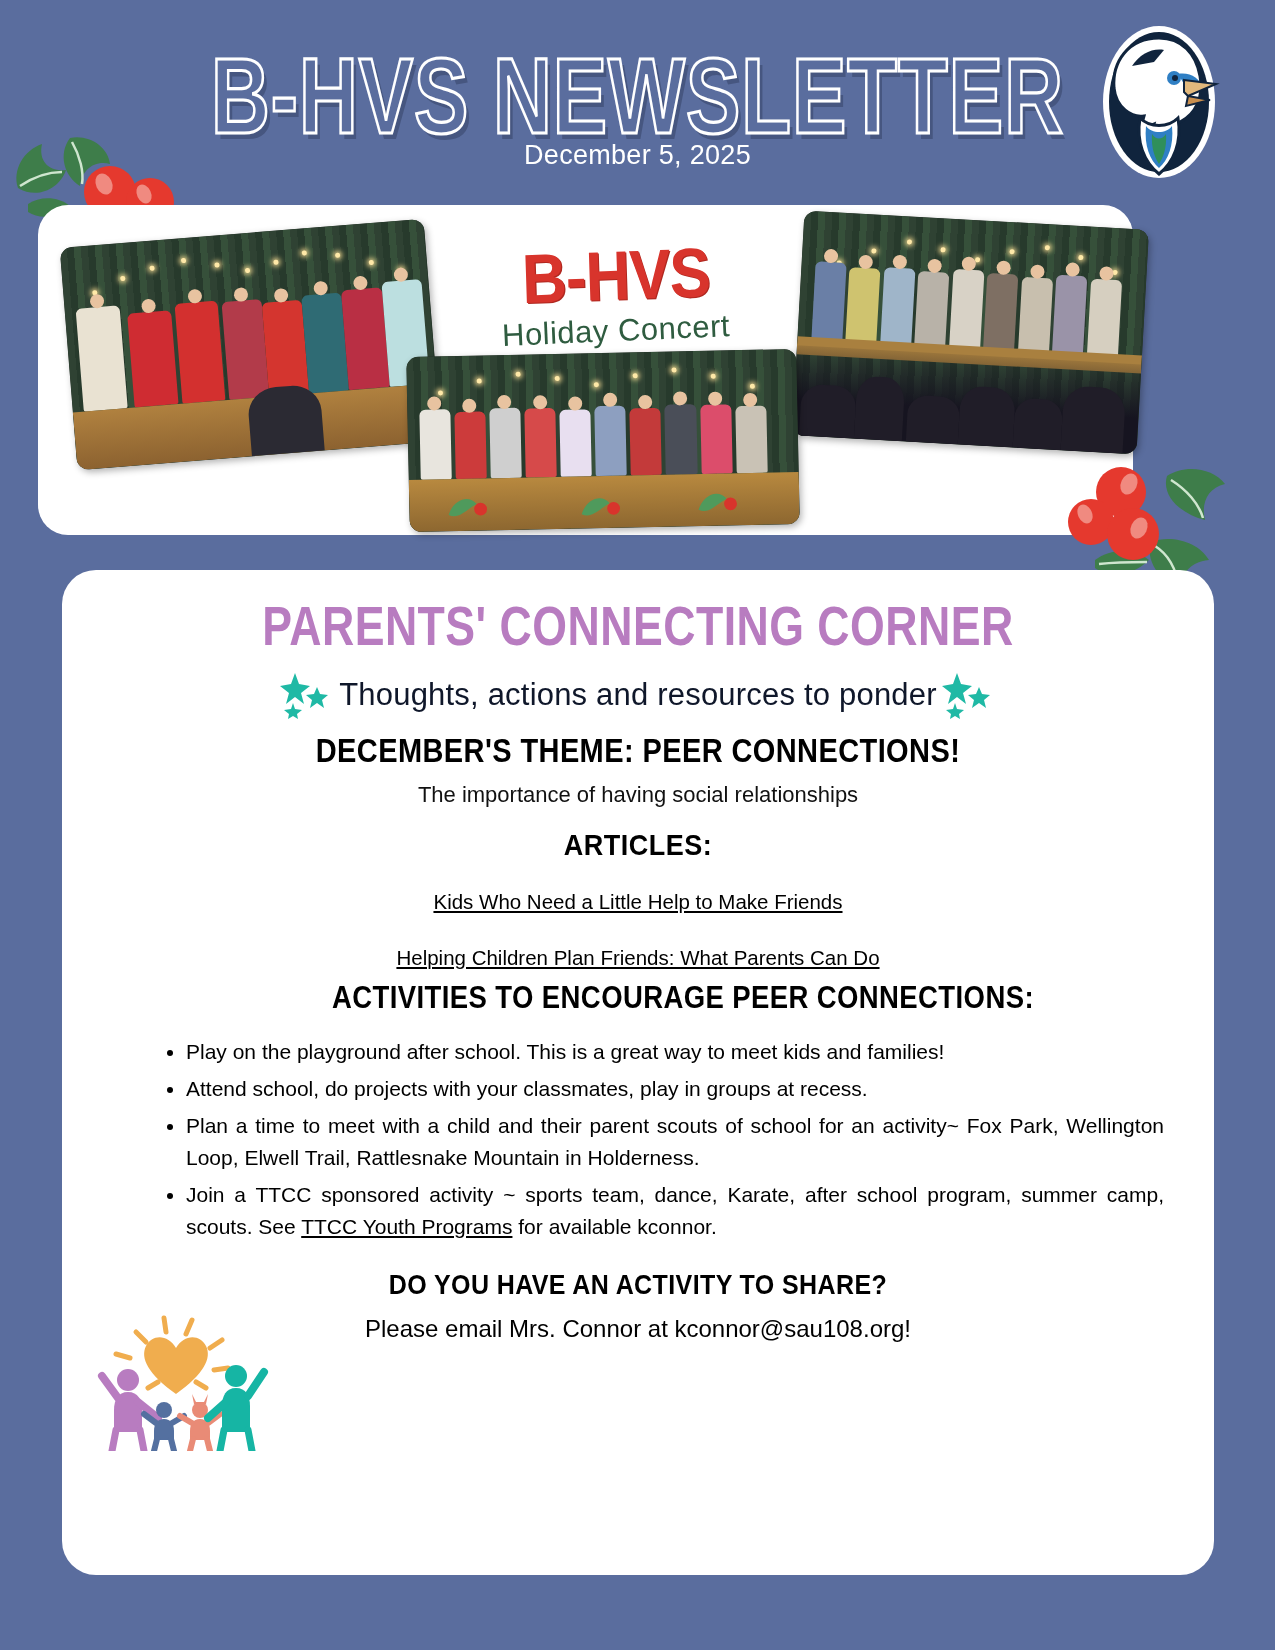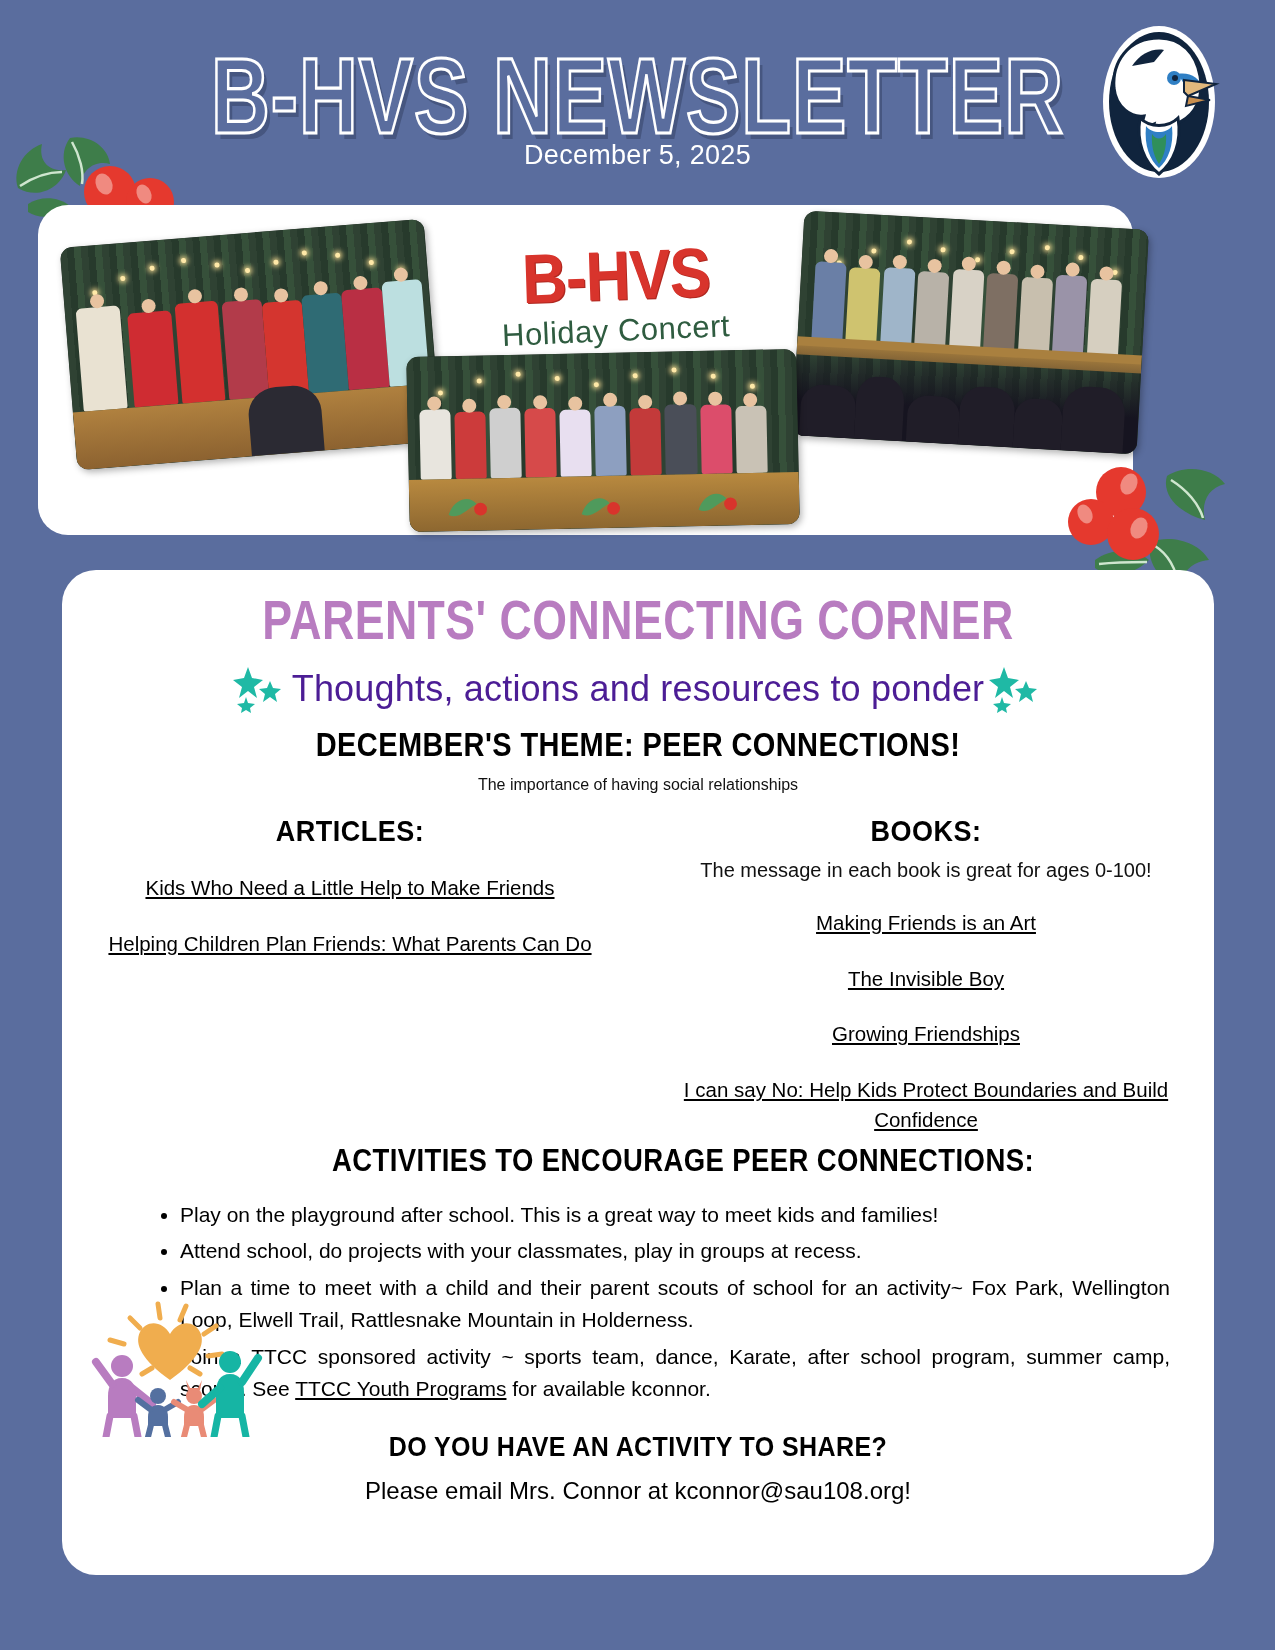--- a/index.html
+++ b/index.html
@@ -88,44 +88,44 @@
 
   
   .holly{position:absolute;}
   .holly-tl{left:10px;top:130px;width:185px;height:140px;}
   .holly-br{left:1055px;top:450px;width:185px;height:150px;}
 
   
   .main-card{
     position:absolute;left:62px;top:570px;width:1152px;height:1005px;
     background:#ffffff;border-radius:34px;
-    padding:0;box-sizing:border-box;
+    padding:6px;box-sizing:border-box;
   }
   .pcc-title{
     text-align:center;margin-top:22px;
     font-size:47px;font-weight:bold;color:#b87cc0;
     font-family:"Liberation Sans", sans-serif;
     letter-spacing:.5px;transform:scaleY(1.18) scaleX(.95);
   }
   .pcc-sub-row{
     display:flex;align-items:center;justify-content:center;
     margin-top:18px;gap:4px;
   }
   .pcc-sub{
-    font-size:36px;color:#4c1d95;letter-spacing:.2px;
+    font-size:31px;color:#0f172a;letter-spacing:.2px;
   }
   .stars{width:56px;height:48px;flex:0 0 auto;}
 
   .theme{
     text-align:center;margin-top:16px;
     font-size:29px;font-weight:bold;color:#000;
     letter-spacing:.4px;transform:scaleY(1.12);
   }
   .theme-sub{
-    text-align:center;margin-top:14px;font-size:16px;color:#111;
+    text-align:center;margin-top:14px;font-size:22px;color:#111;
   }
 
   .cols{display:flex;margin-top:8px;justify-content:flex-end;}
   .col{flex:1;text-align:center;position:relative;}
   .col-head{
     font-size:27px;font-weight:bold;color:#000;letter-spacing:.5px;
     transform:scaleY(1.12);margin-top:14px;
   }
   .col-note{font-size:20px;color:#111;margin-top:12px;}
   .link{
@@ -441,28 +441,20 @@
         <g>
           <circle cx="150" cy="70" r="11" fill="#16b5a4"></circle>
           <path d="M150 82 C140 82 136 90 136 100 L136 126 L164 126 L164 100 C164 90 160 82 150 82Z" fill="#16b5a4"></path>
           <path d="M138 124 L134 145 M162 124 L166 145" stroke="#16b5a4" stroke-width="7" stroke-linecap="round"></path>
           <path d="M162 90 L178 66" stroke="#16b5a4" stroke-width="8" stroke-linecap="round"></path>
           <path d="M140 96 L122 112" stroke="#16b5a4" stroke-width="8" stroke-linecap="round"></path>
         </g>
       </svg>
     </div>
 
-    <div class="col col-right">
-      <div class="col-head">BOOKS:</div>
-      <div class="col-note">The message in each book is great for ages 0-100!</div>
-      <a class="link">Making Friends is an Art</a>
-      <a class="link">The Invisible Boy</a>
-      <a class="link">Growing Friendships</a>
-      <a class="link" style="max-width:88%">I can say No: Help Kids Protect Boundaries and Build Confidence</a>
-    </div>
   </div>
 
   <div class="act-head">ACTIVITIES TO ENCOURAGE PEER CONNECTIONS:</div>
 
   <ul class="acts">
     <li>Play on the playground after school. This is a great way to meet kids and families!</li>
     <li>Attend school, do projects with your classmates, play in groups at recess.</li>
     <li class="justified">Plan a time to meet with a child and their parent scouts of school for an activity~ Fox Park, Wellington Loop, Elwell Trail, Rattlesnake Mountain in Holderness.</li>
     <li class="justified"><span>Join a TTCC sponsored activity ~ sports team, dance, Karate, after school program, summer camp, scouts. See </span><a>TTCC Youth Programs</a><span> for available kconnor.</span></li>
   </ul>

